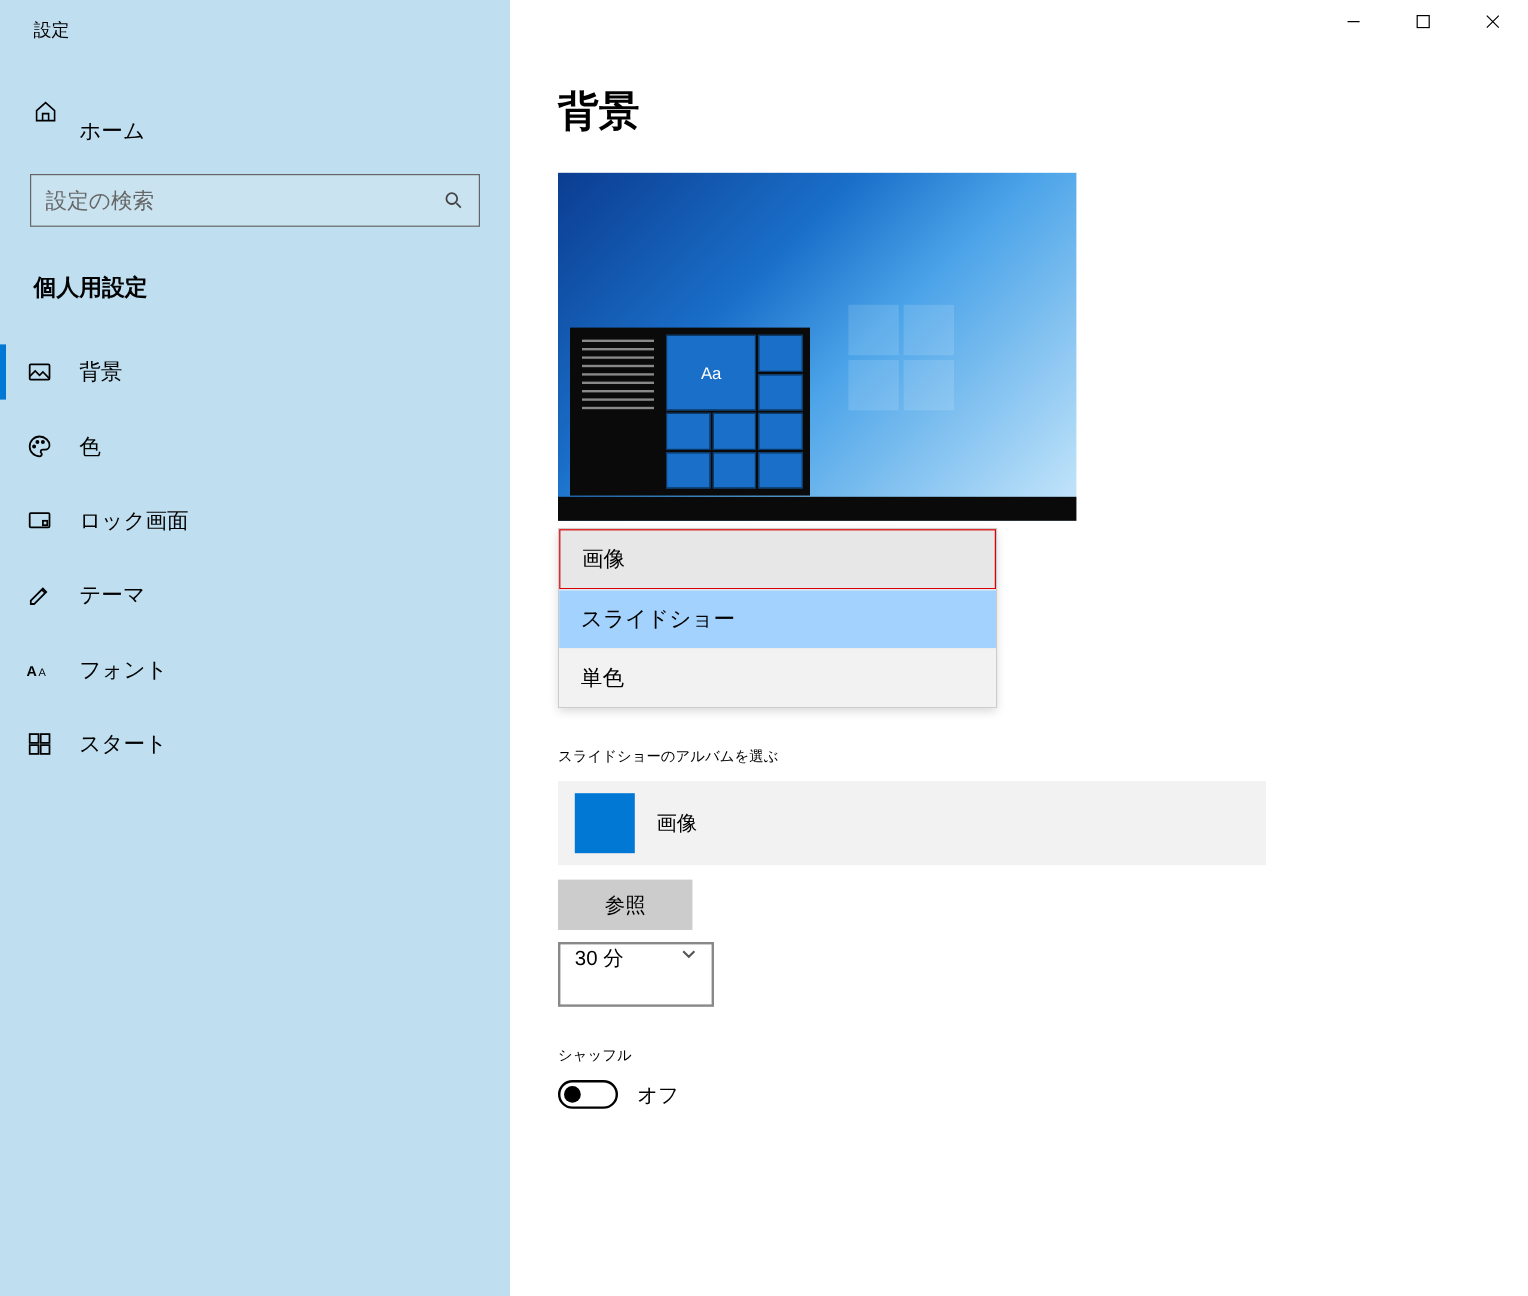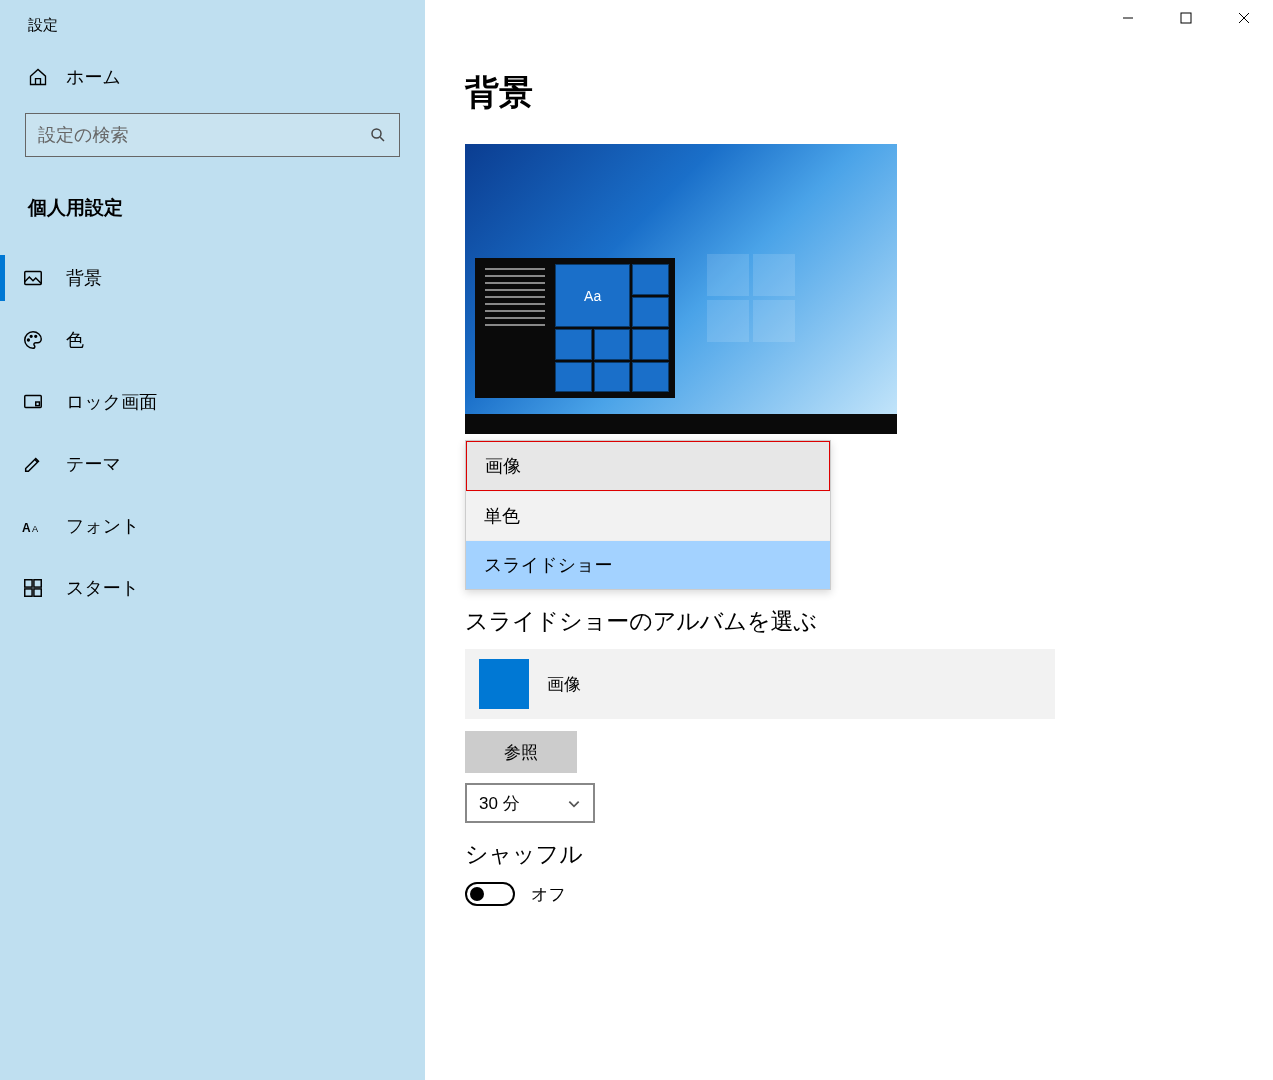--- a/index.html
+++ b/index.html
@@ -4,21 +4,21 @@
 <style>
 * { margin: 0; padding: 0; box-sizing: border-box; font-family: "Yu Gothic UI", "Meiryo", sans-serif; }
 body { width: 1273px; height: 1080px; background: #fff; overflow: hidden; }
 .app { display: flex; width: 100%; height: 100%; }
 
 
 .sidebar { width: 425px; background: #bfdff0; display: flex; flex-direction: column; }
 .sidebar-title { font-size: 15px; padding: 16px 20px 20px 28px; }
 .home-row { display: flex; align-items: center; padding: 10px 0 14px 28px; gap: 18px; cursor: pointer; }
 .home-row .icon { width: 20px; height: 20px; }
-.home-label { font-size: 18px; }
+.home-label { font-size: 18px; margin-top: 32px; }
 .search-box { margin: 10px 25px 20px 25px; border: 1px solid #666; background: #c9e3f0; height: 44px; display: flex; align-items: center; padding: 0 12px 0 12px; }
 .search-input { flex: 1; border: none; background: transparent; font-size: 18px; outline: none; color: #6d28d9; }
 .search-input::placeholder { color: #666; }
 .search-icon { width: 18px; height: 18px; }
 .category-title { font-size: 19px; font-weight: 700; padding: 18px 0 26px 28px; }
 .nav-list { list-style: none; }
 .nav-item { display: flex; align-items: center; height: 62px; padding-left: 22px; gap: 22px; cursor: pointer; position: relative; }
 .nav-item.active::before { content: ""; position: absolute; left: 0; top: 8px; bottom: 8px; width: 5px; background: #0078d4; }
 .nav-item .icon { width: 22px; height: 22px; display: flex; align-items: center; justify-content: center; }
 .nav-label { font-size: 18px; }
@@ -27,21 +27,21 @@
 .main { flex: 1; display: flex; flex-direction: column; }
 .titlebar { height: 40px; display: flex; justify-content: flex-end; align-items: flex-start; }
 .win-btn { width: 58px; height: 36px; display: flex; align-items: center; justify-content: center; cursor: pointer; }
 .win-btn svg { width: 12px; height: 12px; }
 
 .content { padding: 30px 0 0 40px; }
 .page-title { font-size: 34px; font-weight: 600; margin-bottom: 28px; }
 
 .preview { width: 432px; height: 290px; background: linear-gradient(135deg, #0b3d91 0%, #1a6fc9 35%, #4aa3e8 55%, #c9e8fb 100%); position: relative; margin-bottom: 6px; }
 .preview-taskbar { position: absolute; left: 0; bottom: 0; width: 100%; height: 20px; background: #0a0a0a; }
-.preview-start { position: absolute; left: 10px; bottom: 36px; width: 200px; height: 140px; background: #0a0a0a; display: flex; }
+.preview-start { position: absolute; left: 10px; bottom: 21px; width: 200px; height: 140px; background: #0a0a0a; display: flex; }
 .preview-list { width: 80px; padding: 10px 10px; display: flex; flex-direction: column; gap: 5px; }
 .preview-list span { height: 2px; background: #888; display: block; }
 .preview-tiles { flex: 1; display: grid; grid-template-columns: repeat(3, 1fr); grid-template-rows: repeat(4, 1fr); gap: 2px; padding: 6px 6px 6px 0; }
 .preview-tile { background: #1a6fc9; border: 1px solid #0a3a6a; }
 .preview-tile.big { grid-column: span 2; grid-row: span 2; display: flex; align-items: center; justify-content: center; color: #fff; font-size: 14px; }
 .preview-winlogo { position: absolute; right: 100px; top: 110px; width: 90px; height: 90px; opacity: 0.25; }
 .preview-winlogo::before, .preview-winlogo::after { content: ""; position: absolute; background: #fff; }
 .preview-winlogo .q { position: absolute; background: rgba(255,255,255,0.5); }
 .q1 { left: 0; top: 0; width: 42px; height: 42px; }
 .q2 { left: 46px; top: 0; width: 42px; height: 42px; }
@@ -49,27 +49,27 @@
 .q4 { left: 46px; top: 46px; width: 42px; height: 42px; }
 
 
 .dropdown-open { width: 366px; border: 1px solid #ccc; background: #fff; box-shadow: 0 3px 8px rgba(0,0,0,0.15); }
 .dd-option { padding: 12px 18px; font-size: 18px; cursor: pointer; background: #e7e7e7; }
 .dd-option + .dd-option { border-top: 1px solid #eee; }
 .dd-option.highlighted { border: 1px solid #d00; background: #e7e7e7; }
 .dd-option.plain { background: #f2f2f2; }
 .dd-option.selected { background: #a3d2ff; }
 
-.section-label { font-size: 23px; margin-top: 16px; margin-bottom: 12px; }
+.section-label { font-size: 12px; margin-top: 32px; margin-bottom: 12px; }
 .album-row { width: 590px; background: #f2f2f2; display: flex; align-items: center; padding: 10px 14px; gap: 18px; }
 .album-thumb { width: 50px; height: 50px; background: #0078d4; }
 .album-name { font-size: 17px; }
 .browse-btn { margin-top: 12px; width: 112px; height: 42px; background: #ccc; border: none; font-size: 17px; cursor: pointer; }
 
-.interval-select { margin-top: 10px; width: 130px; height: 40px; border: 2px solid #888; display: flex; align-items: center; justify-content: space-between; padding: 0 12px; cursor: pointer; }
+.interval-select { margin-top: 10px; width: 130px; height: 54px; border: 2px solid #888; display: flex; justify-content: space-between; padding: 0 12px; cursor: pointer; }
 .interval-select span { font-size: 17px; }
 .chev { width: 14px; height: 14px; }
 
 .toggle-row { display: flex; align-items: center; gap: 16px; margin-top: 10px; }
 .toggle { width: 50px; height: 24px; border: 2px solid #000; border-radius: 12px; position: relative; cursor: pointer; }
 .toggle-knob { position: absolute; left: 3px; top: 3px; width: 14px; height: 14px; border-radius: 50%; background: #000; }
 .toggle-label { font-size: 17px; }
 </style>
 </head>
 <body>
@@ -215,22 +215,22 @@
               <div class="preview-tile"></div>
               <div class="preview-tile"></div>
           </div>
         </div>
         <div class="preview-taskbar"></div>
       </div>
 
       
       <div class="dropdown-open">
         <div class="dd-option highlighted">画像</div>
+        <div class="dd-option selected">スライドショー</div>
         <div class="dd-option plain">単色</div>
-        <div class="dd-option selected">スライドショー</div>
       </div>
 
       <div class="section-label">スライドショーのアルバムを選ぶ</div>
       <div class="album-row">
         <div class="album-thumb"></div>
         <div class="album-name">画像</div>
       </div>
       <button class="browse-btn">参照</button>
 
       <div class="interval-select">

